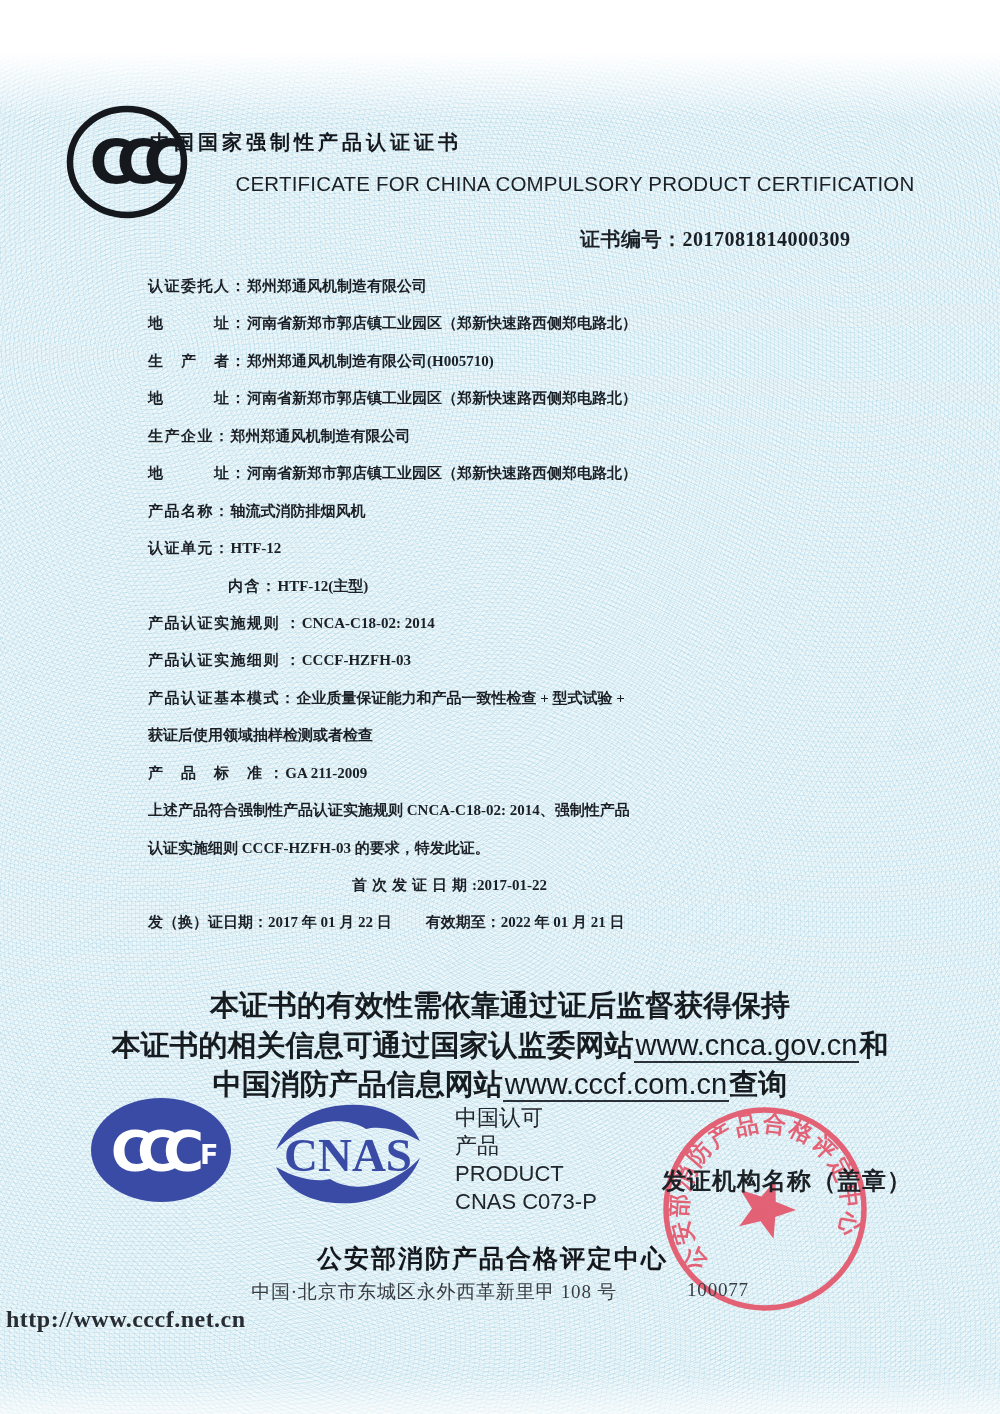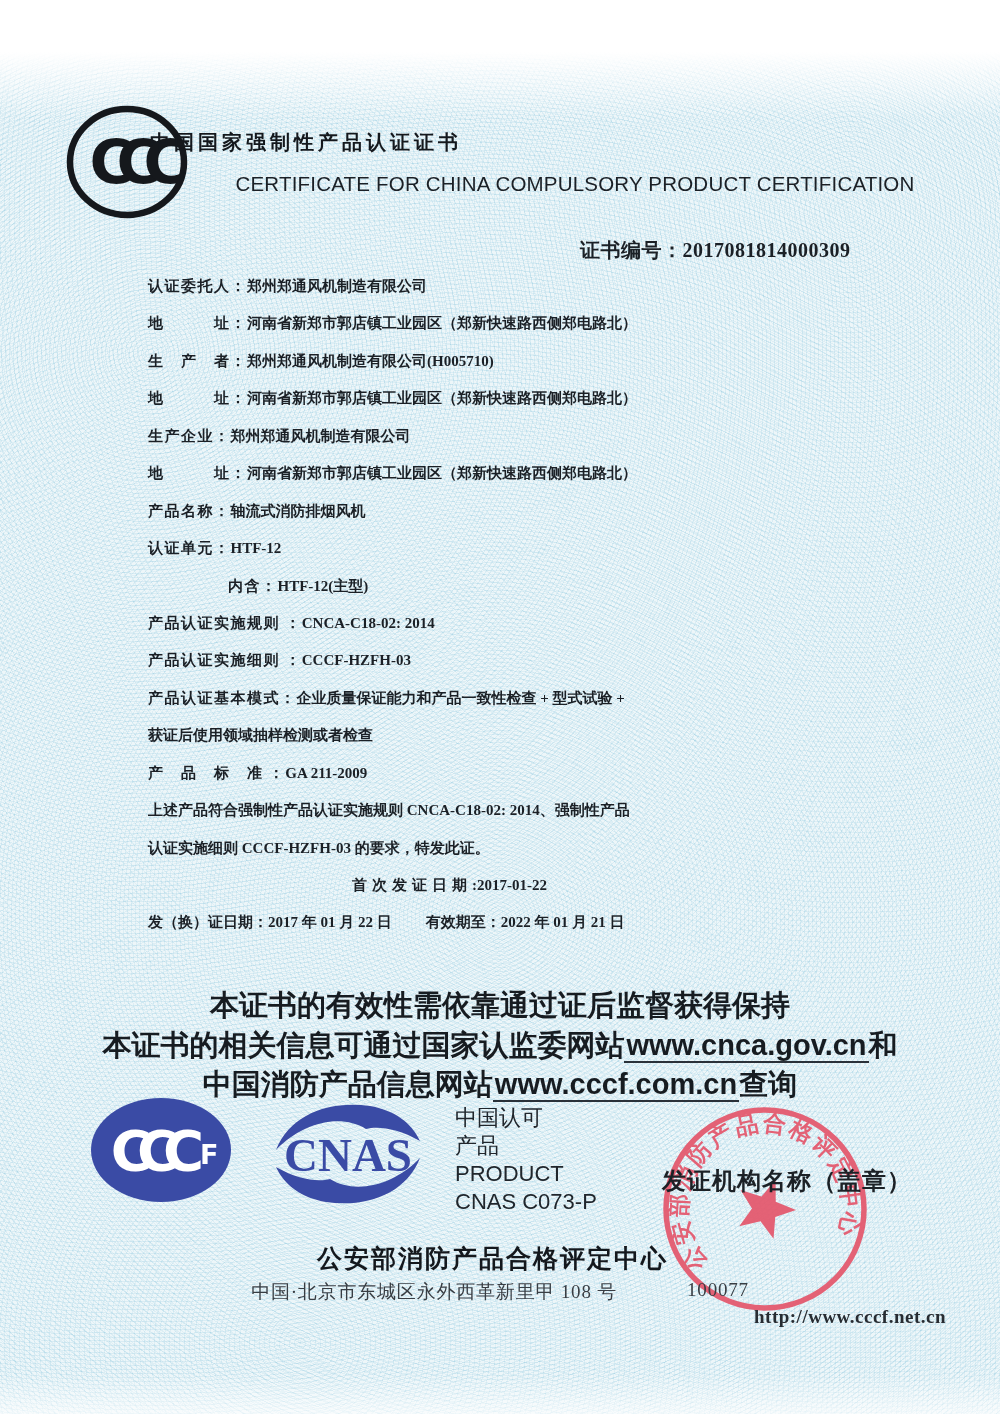--- a/index.html
+++ b/index.html
@@ -16,45 +16,45 @@
       repeating-radial-gradient(circle at 50% 65%, rgba(80,170,205,0.11) 0 1px, rgba(255,255,255,0) 1px 4px),
       repeating-radial-gradient(circle at 30% 95%, rgba(80,170,205,0.10) 0 1px, rgba(255,255,255,0) 1px 5px);
   }
   .abs { position:absolute; }
   .ccc-logo-top { left:64px; top:104px; }
   .title-zh { top:129px; left:150px; width:850px; text-align:left;
               font-size:20px; font-weight:bold; letter-spacing:4px; color:#14181d; }
   .title-en { top:172px; left:75px; width:1000px; text-align:center;
               font-family:"Liberation Sans","DejaVu Sans",sans-serif;
               font-size:20.5px; color:#1b2026; letter-spacing:0.2px; }
-  .cert-no  { top:237px; left:580px; font-size:20px; font-weight:bold; letter-spacing:0.5px; }
+  .cert-no  { top:226px; left:580px; font-size:20px; font-weight:bold; letter-spacing:0.5px; }
   .rows { left:148px; top:268px; width:716px; font-size:15px; font-weight:bold; }
   .row  { height:37.45px; line-height:37.45px; white-space:nowrap; }
   .lbl  { letter-spacing:1.5px; }
   .row.indent { padding-left:80px; }
   .row.first-issue { padding-left:204px; }
   .fi-lbl { letter-spacing:5px; }
   .gapper { display:inline-block; width:34px; }
   .notice { top:986px; left:0; width:1000px; text-align:center;
             font-size:29px; font-weight:bold; line-height:39.5px; color:#171c21; }
-  .ulink { font-family:"Liberation Sans","DejaVu Sans",sans-serif; font-weight:bold;
+  .ulink { font-family:"Liberation Sans","DejaVu Sans",sans-serif; font-weight:normal;
            border-bottom:2px solid #2a3139; padding:0 2px 0 2px; letter-spacing:0; }
   .cccf-logo { left:88px; top:1096px; }
   .cnas-logo { left:270px; top:1098px; }
   .accred { left:455px; top:1104px; font-family:"Liberation Sans","DejaVu Sans",sans-serif;
             font-size:22px; line-height:28px; color:#20262c; }
   .seal-svg { left:653px; top:1096px; }
   .seal-label { left:662px; top:1165px; font-size:24px; font-weight:bold;
                 letter-spacing:1px; color:#1c2126; }
   .footer-org { top:1242px; left:0; width:985px; text-align:center;
                 font-size:25px; font-weight:bold; letter-spacing:2px; color:#14181d; }
   .footer-addr { top:1279px; left:0; width:1000px; display:flex; justify-content:center;
                  gap:70px; font-size:19px; color:#383d43; letter-spacing:0.8px; }
-  .footer-url { top:1306px; left:16px; width:930px; text-align:right;
-                font-size:19px; font-weight:bold; color:#272c32; letter-spacing:0.5px; }
+  .footer-url { top:1306px; left:6px; width:930px; text-align:left;
+                font-size:24px; font-weight:bold; color:#272c32; letter-spacing:0.5px; }
 </style>
 </head>
 <body>
 
 <div class="page">
 
   <svg class="abs ccc-logo-top" width="126" height="118" viewBox="0 0 126 118">
     <ellipse cx="63" cy="58" rx="57" ry="53" fill="none" stroke="#15181c" stroke-width="6.5"></ellipse>
     <text x="66" y="79" text-anchor="middle" font-family="DejaVu Sans, sans-serif" font-weight="bold" font-size="60" letter-spacing="-17" fill="#15181c">CCC</text>
   </svg>

